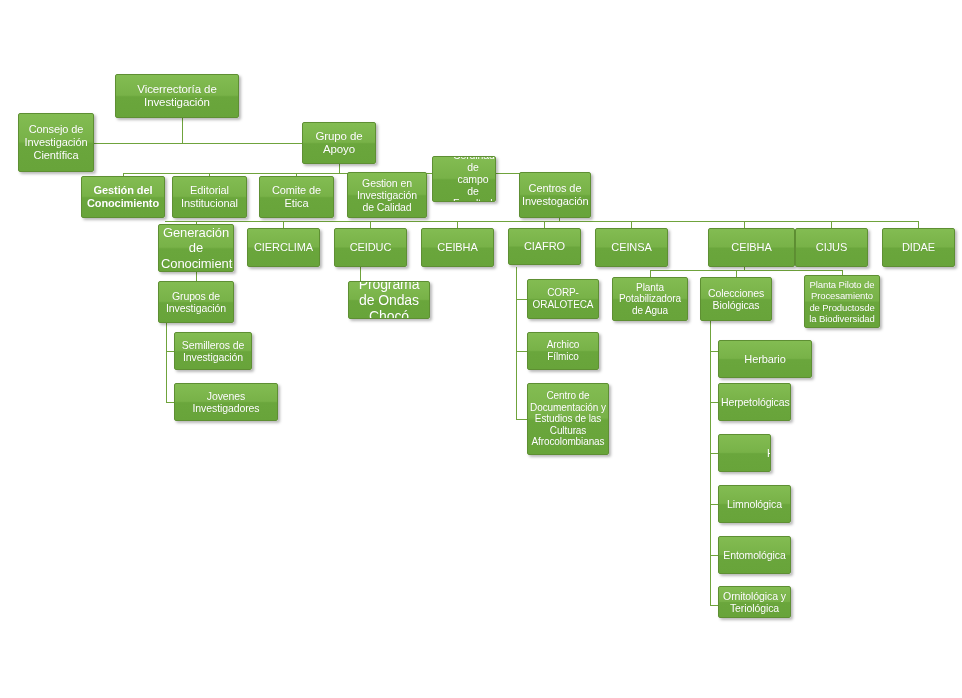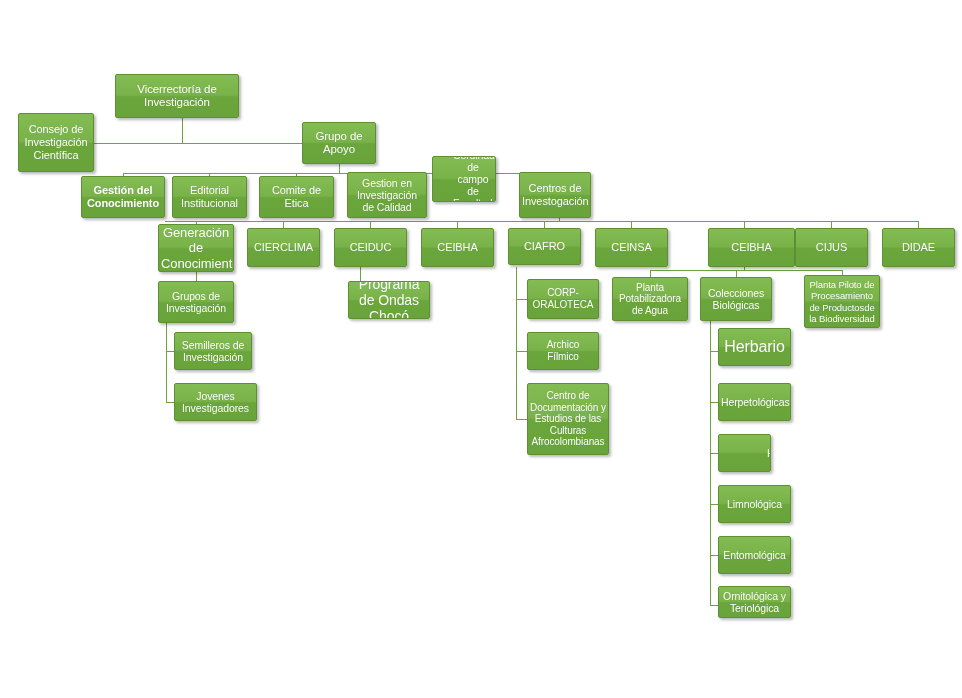--- a/index.html
+++ b/index.html
@@ -147,21 +147,21 @@
       </div>
       <div class="node" style="left: 882px; top: 228px; width: 73px; height: 39px; font-size: 11px;">
         <span>DIDAE</span>
       </div>
       <div class="node" style="left: 158px; top: 281px; width: 76px; height: 42px; font-size: 10.5px;">
         <span>Grupos de Investigación</span>
       </div>
       <div class="node" style="left: 174px; top: 332px; width: 78px; height: 38px; font-size: 10.5px;">
         <span>Semilleros de Investigación</span>
       </div>
-      <div class="node" style="left: 174px; top: 383px; width: 83px; height: 38px; font-size: 10.5px;">
+      <div class="node" style="left: 174px; top: 383px; width: 104px; height: 38px; font-size: 10.5px;">
         <span>Jovenes Investigadores</span>
       </div>
       <div class="node" style="left: 348px; top: 281px; width: 82px; height: 38px; font-size: 14px;">
         <span>Programa de Ondas Chocó</span>
       </div>
       <div class="node" style="left: 527px; top: 279px; width: 72px; height: 40px; font-size: 10px;">
         <span>CORP-ORALOTECA</span>
       </div>
       <div class="node" style="left: 527px; top: 332px; width: 72px; height: 38px; font-size: 10px;">
         <span>Archico Fílmico</span>
@@ -171,21 +171,21 @@
       </div>
       <div class="node" style="left: 612px; top: 277px; width: 76px; height: 44px; font-size: 10px;">
         <span>Planta Potabilizadora de Agua</span>
       </div>
       <div class="node" style="left: 700px; top: 277px; width: 72px; height: 44px; font-size: 10.5px;">
         <span>Colecciones Biológicas</span>
       </div>
       <div class="node" style="left: 804px; top: 275px; width: 76px; height: 53px; font-size: 9.5px;">
         <span>Planta Piloto de Procesamiento de Productosde la Biodiversidad</span>
       </div>
-      <div class="node" style="left: 718px; top: 328px; width: 73px; height: 38px; font-size: 16px;">
+      <div class="node" style="left: 718px; top: 340px; width: 94px; height: 38px; font-size: 11px;">
         <span>Herbario</span>
       </div>
       <div class="node" style="left: 718px; top: 383px; width: 73px; height: 38px; font-size: 10.5px;">
         <span>Herpetológicas</span>
       </div>
       <div class="node" style="left: 718px; top: 434px; width: 53px; height: 38px; font-size: 10.5px; padding-left: 48px;">
         <span>Hidrobiológicas</span>
       </div>
       <div class="node" style="left: 718px; top: 485px; width: 73px; height: 38px; font-size: 10.5px;">
         <span>Limnológica</span>

